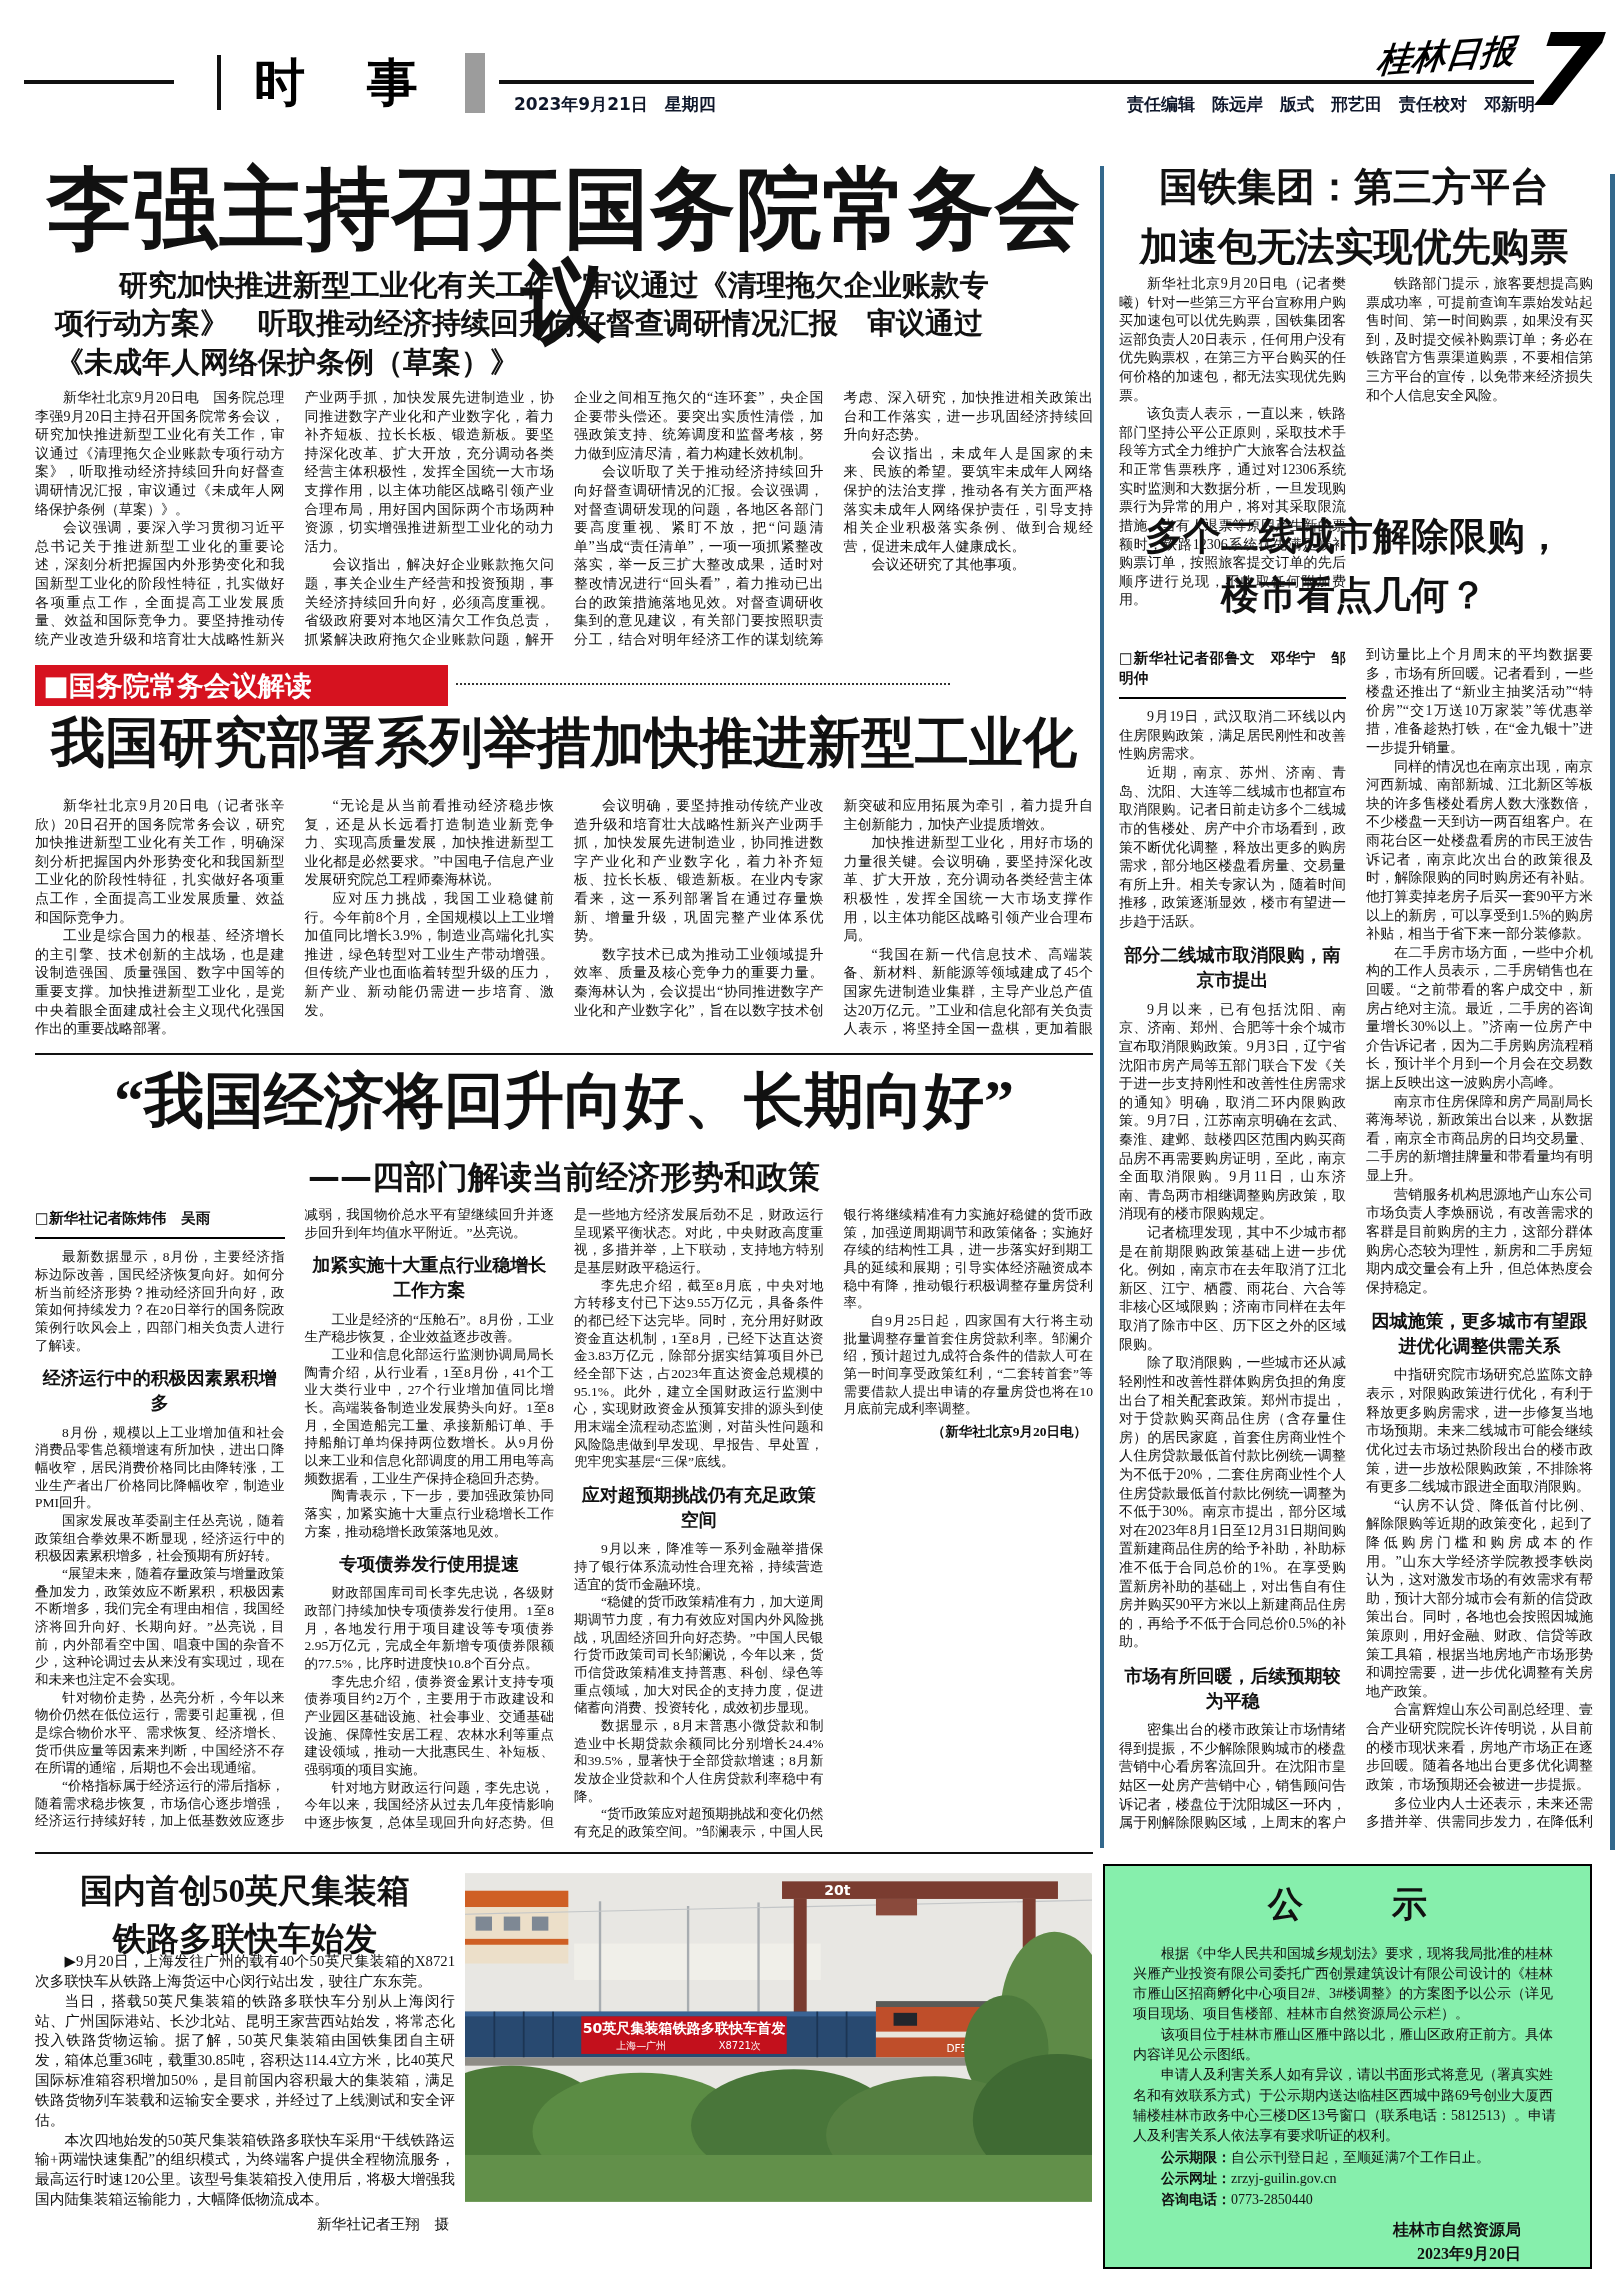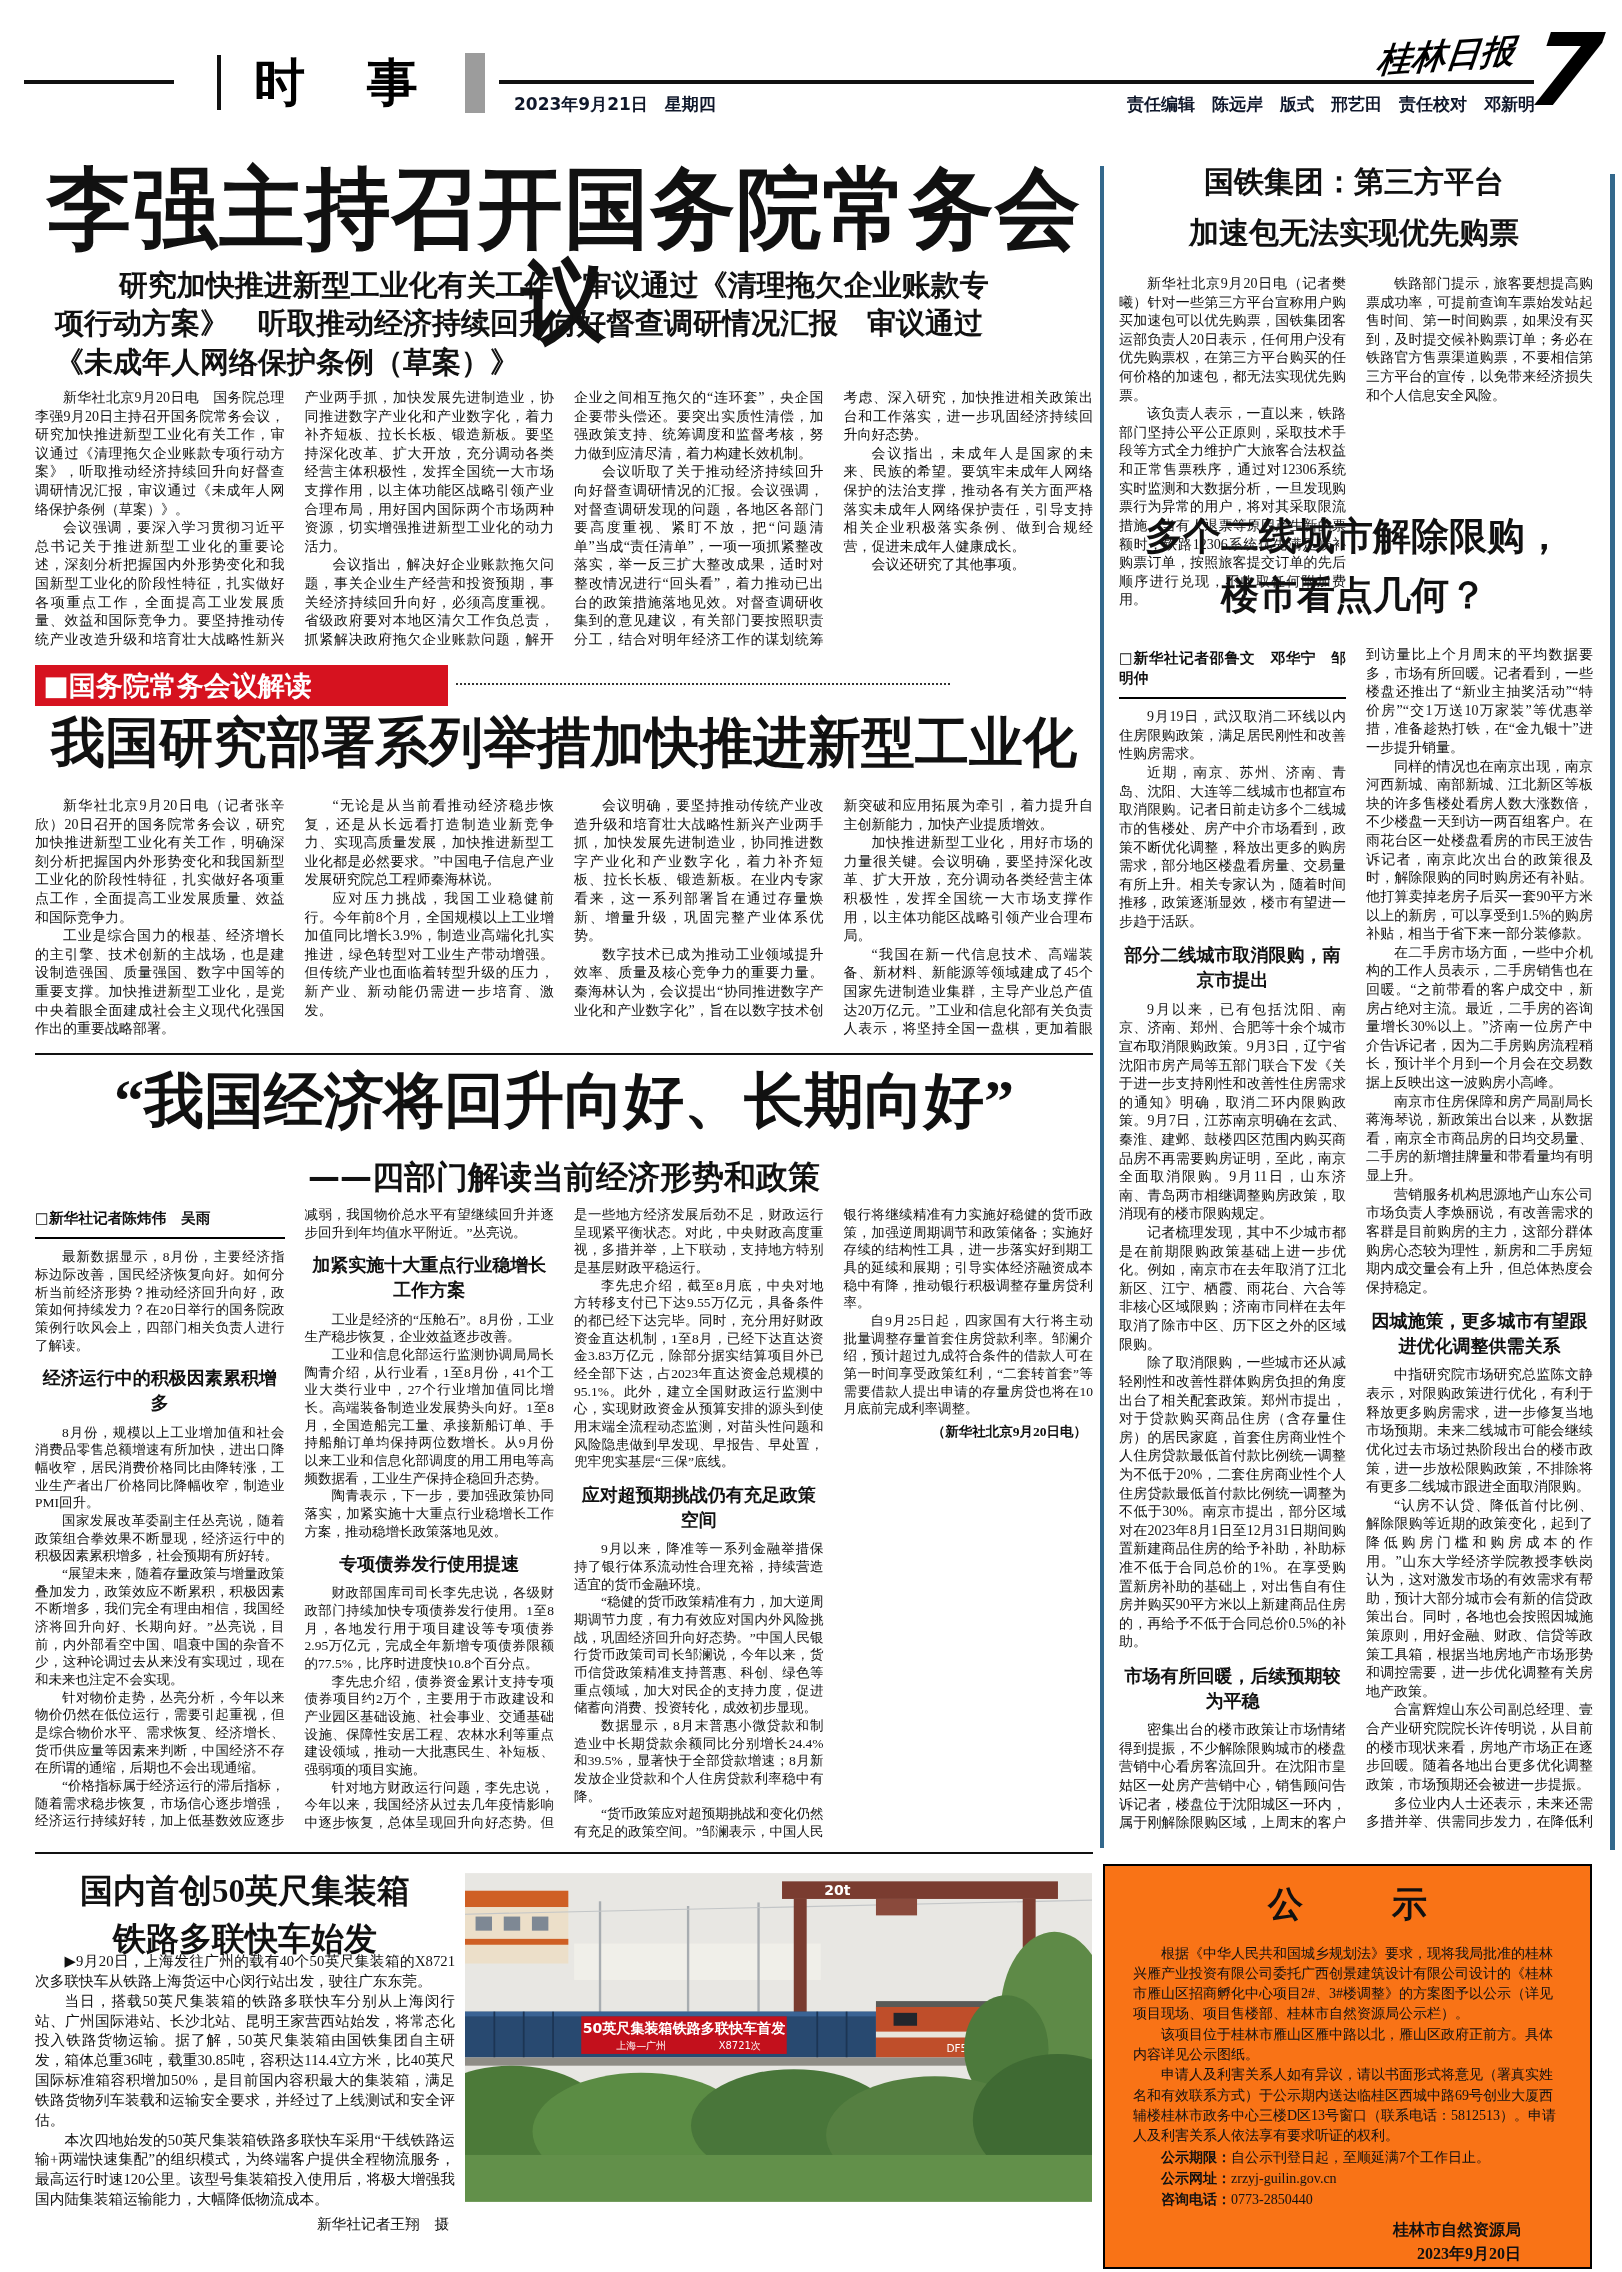--- a/index.html
+++ b/index.html
@@ -17,21 +17,21 @@
       font-size:100px;line-height:1;transform:skewX(-8deg);color:#000;}
   
   .headline-main{width:1058px;text-align:center;font-family:"DejaVu Sans","Liberation Sans",sans-serif;
       font-weight:900;font-size:85px;line-height:1.05;letter-spacing:1.2px;transform:scaleY(1.04);}
   .deck .blk-line{font-weight:bold;font-size:29px;line-height:1.32;text-align:justify;margin-left:8px;}
   .deck .blk-line:first-child{text-indent:2.2em;}
   .headline-song{width:1058px;text-align:center;font-weight:bold;font-size:54px;line-height:1.1;}
   .eco-headline{width:1058px;text-align:center;font-weight:bold;font-size:60px;line-height:1.1;}
   .eco-subtitle{width:1058px;text-align:center;font-family:"DejaVu Sans","Liberation Sans",sans-serif;
       font-weight:bold;font-size:32px;}
-  .r-headline{width:476px;text-align:center;font-weight:bold;font-size:30px;line-height:1.0;}
+  .r-headline{width:476px;text-align:center;font-weight:bold;font-size:39px;line-height:1.0;}
   .r-headline .l2{margin-top:21px;}
   .train-headline{width:420px;text-align:center;font-weight:bold;font-size:33px;line-height:1.0;}
   .train-headline .l2{margin-top:15.3px;}
   
   .red-banner{background:#d6121f;color:#fff;font-family:"DejaVu Sans","Liberation Sans",sans-serif;
       font-weight:bold;font-size:27px;line-height:41px;height:41px;padding-left:8.2px;}
   .dotted-rule{border-top:2.4px dotted #333;}
   
   .cols{column-fill:auto;column-gap:20px;text-align:justify;overflow:hidden;}
   .cols4{column-count:4;}
@@ -43,21 +43,21 @@
       text-align:center;text-indent:0;line-height:1.4;margin:10.6px 0 8.2px;break-inside:avoid;}
   .blk-byline{font-family:"DejaVu Sans","Liberation Sans",sans-serif;font-weight:bold;font-size:14.7px;
       text-indent:0;border-bottom:2.9px solid #000;padding:2.4px 0 9.4px;margin-bottom:9.4px;break-inside:avoid;}
   .blk-credit{font-weight:bold;text-align:right;text-indent:0;margin-top:4.7px;padding-right:5.9px;}
   
   .train-body{font-size:14.7px;line-height:1.35;text-align:justify;overflow:hidden;}
   .train-body .blk-credit{font-weight:normal;}
   
   .vsep{background:#33688c;}
   
-  .notice-box{border:2.4px solid #000;background:#f97316;padding:15.3px 28px 11.8px;box-sizing:border-box;overflow:hidden;}
+  .notice-box{border:2.4px solid #000;background:#86efac;padding:15.3px 28px 11.8px;box-sizing:border-box;overflow:hidden;}
   .notice-title{text-align:center;font-family:"DejaVu Sans","Liberation Sans",sans-serif;font-weight:900;
       font-size:35px;letter-spacing:27px;text-indent:27px;margin-bottom:15.3px;}
   .notice-box .blk-p{font-size:14px;line-height:1.45;}
   .notice-meta-row{font-size:14px;line-height:1.5;text-indent:2em;}
   .notice-meta-label{font-family:"DejaVu Sans","Liberation Sans",sans-serif;font-weight:bold;}
   .notice-sign{ text-align:right;font-size:16px;font-weight:bold;line-height:1.5;padding-right:41px;margin-top:8.2px;}
 </style>
 </head>
 <body>
 

